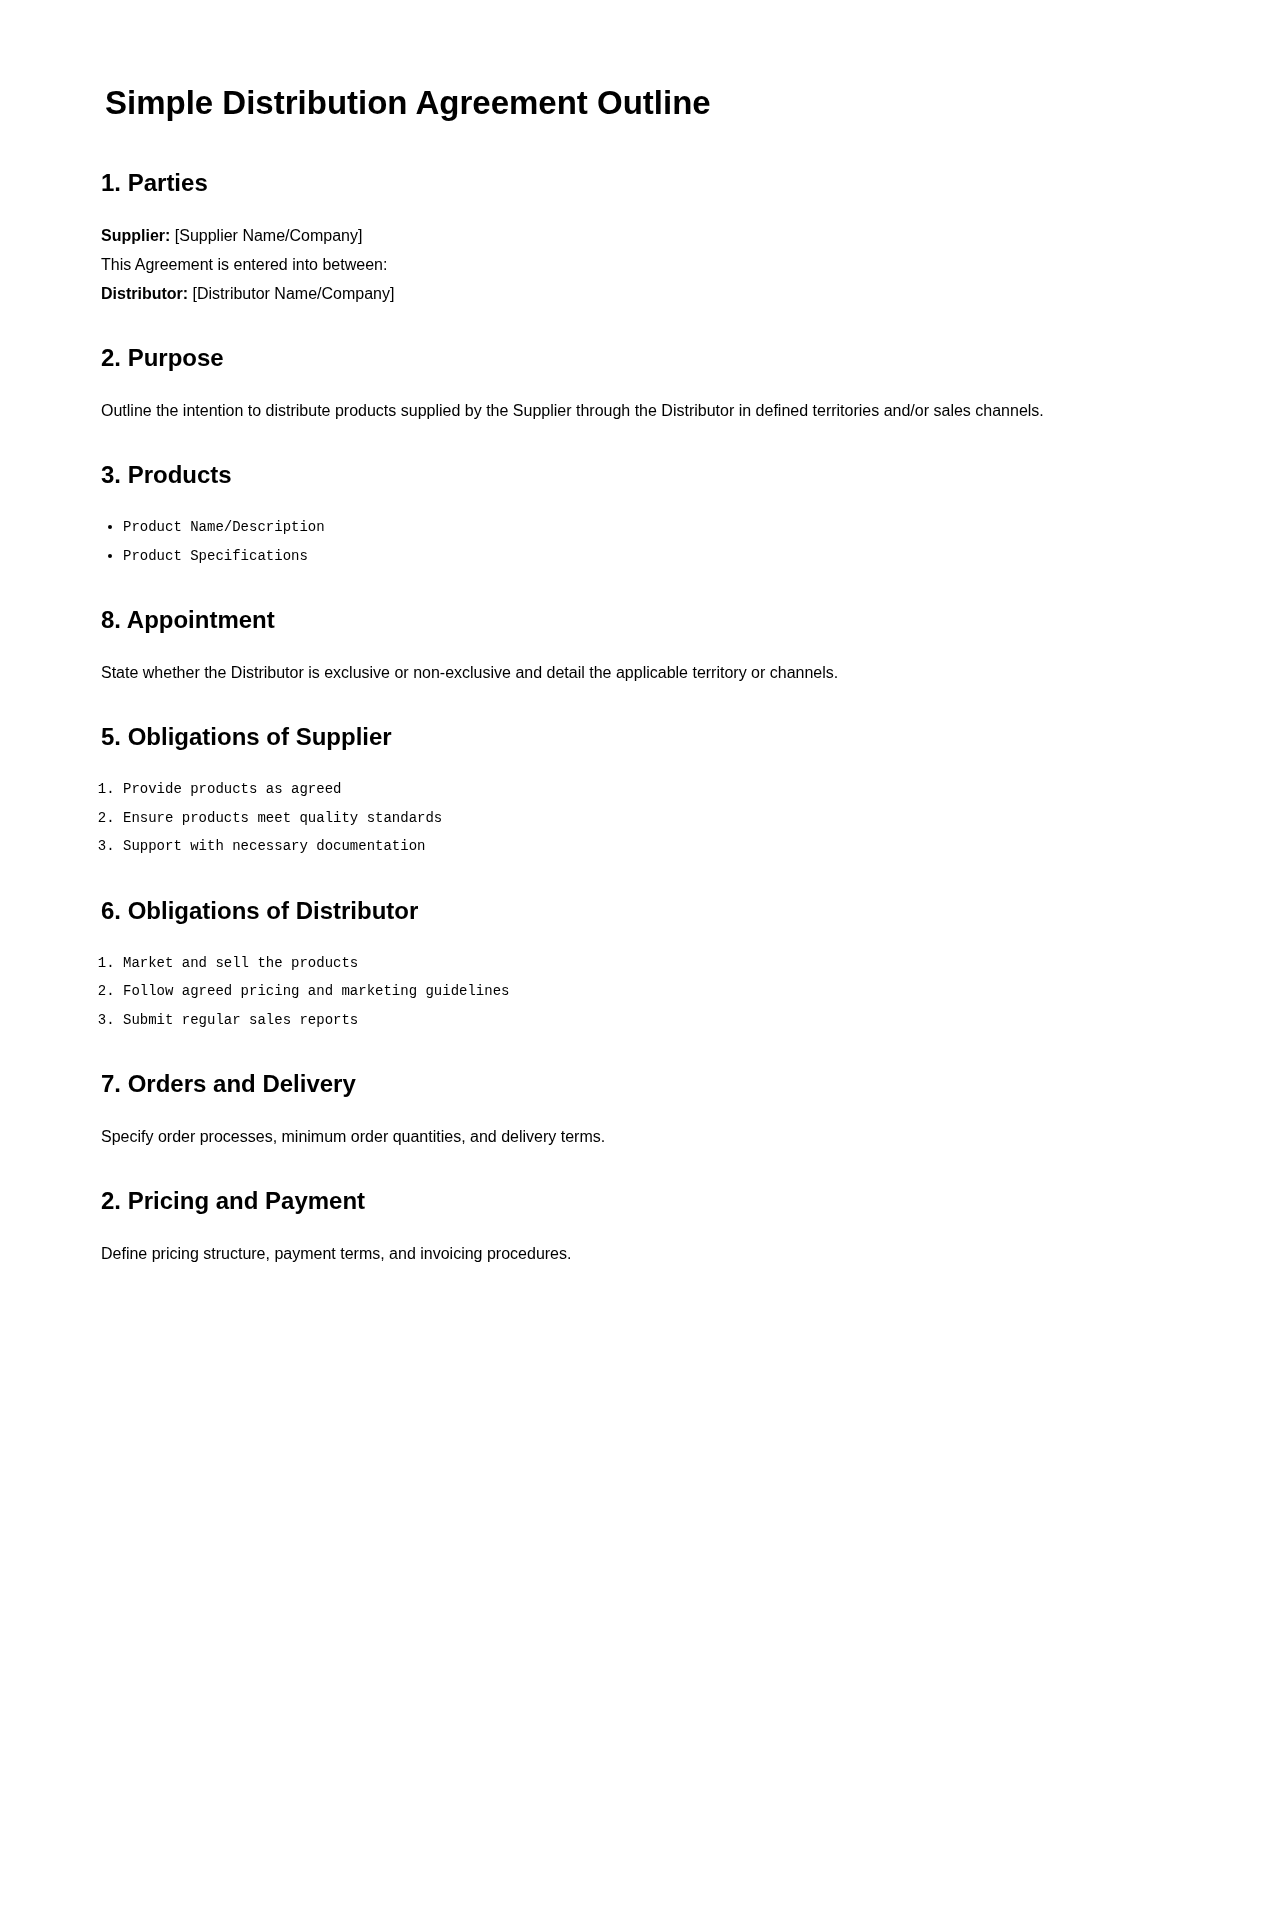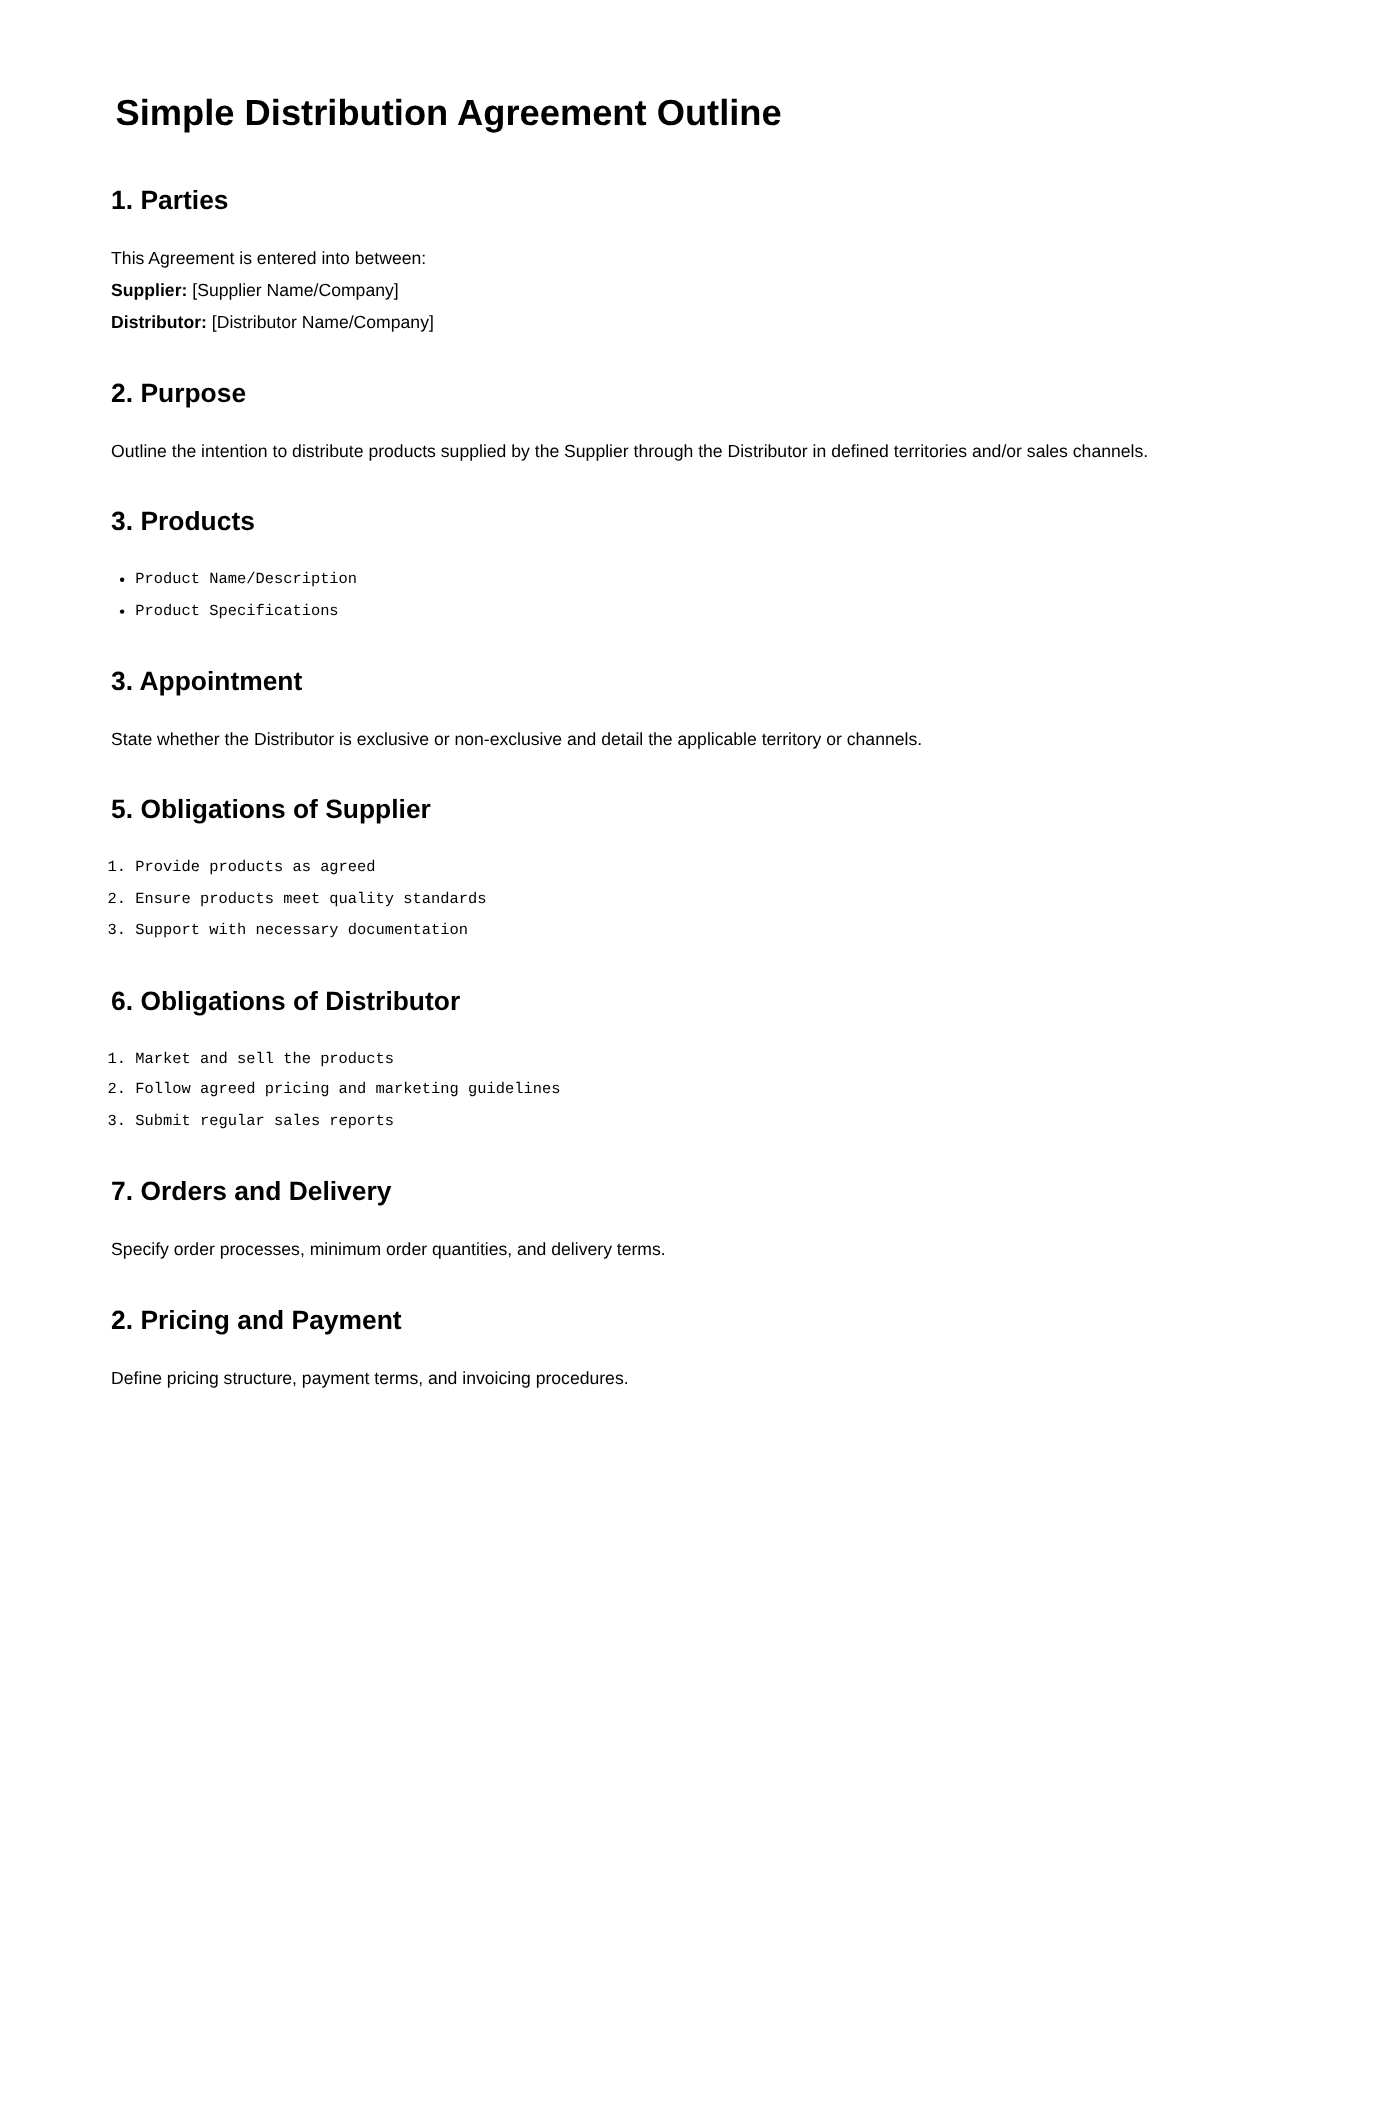--- a/index.html
+++ b/index.html
@@ -52,41 +52,41 @@
 </style>
 </head>
 <body>
 
 <div class="page">
   <h1>Simple Distribution Agreement Outline</h1>
 
   <div class="section">
     <h2>1. Parties</h2>
     <p>
+      <span class="party-line"><span class="party-label">Supplier:</span><span> [Supplier Name/Company]</span></span>
       <span class="party-line">This Agreement is entered into between:</span>
-      <span class="party-line"><span class="party-label">Supplier:</span><span> [Supplier Name/Company]</span></span>
       <span class="party-line"><span class="party-label">Distributor:</span><span> [Distributor Name/Company]</span></span>
     </p>
   </div>
 
   <div class="section">
     <h2>2. Purpose</h2>
     <p>Outline the intention to distribute products supplied by the Supplier through the Distributor in defined territories and/or sales channels.</p>
   </div>
 
   <div class="section">
     <h2>3. Products</h2>
     <ul class="products-list">
       <li>Product Name/Description</li>
       <li>Product Specifications</li>
     </ul>
   </div>
 
   <div class="section">
-    <h2>3. Appointment</h2>
+    <h2>8. Appointment</h2>
     <p>State whether the Distributor is exclusive or non-exclusive and detail the applicable territory or channels.</p>
   </div>
 
   <div class="section">
     <h2>5. Obligations of Supplier</h2>
     <ol>
       <li>Provide products as agreed</li>
       <li>Ensure products meet quality standards</li>
       <li>Support with necessary documentation</li>
     </ol>

